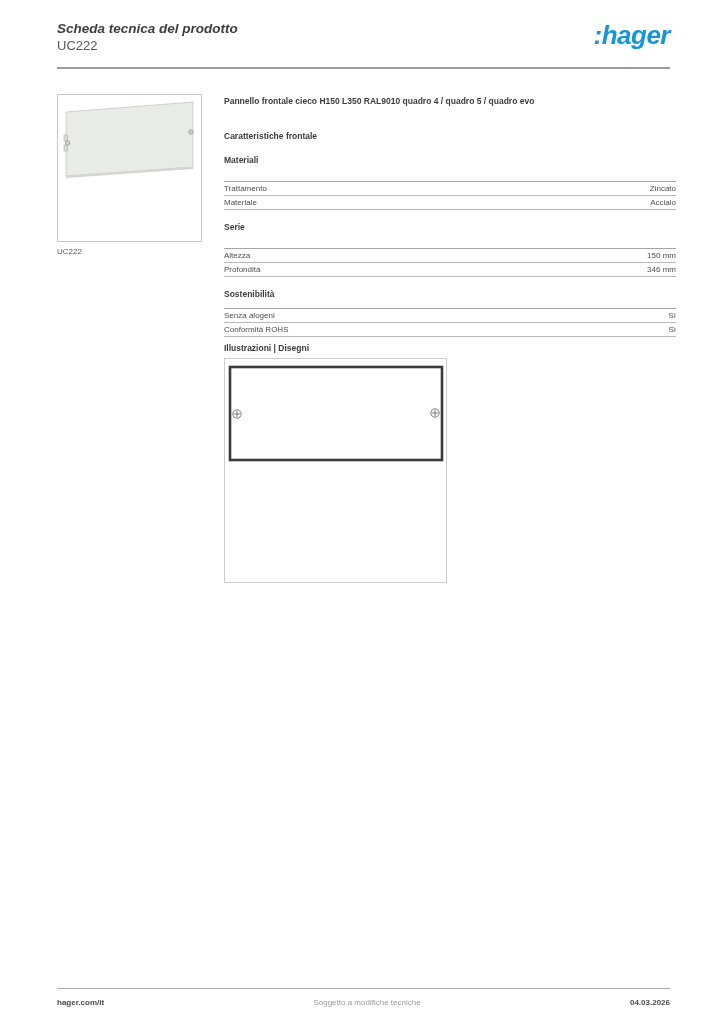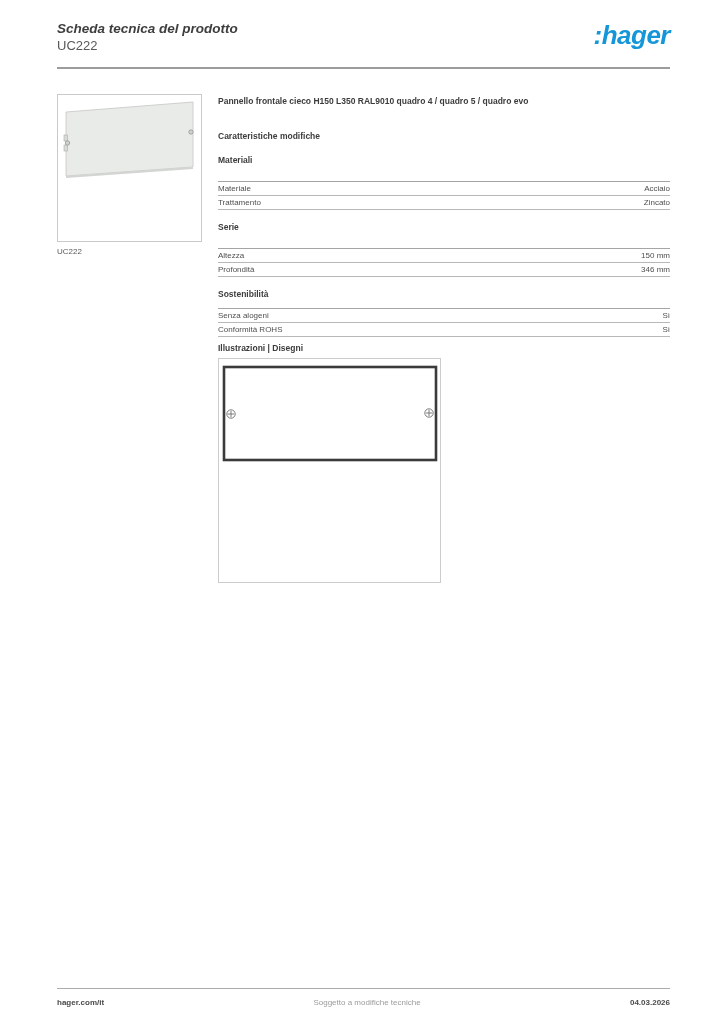--- a/index.html
+++ b/index.html
@@ -32,21 +32,21 @@
     position: absolute; left: 57px; top: 94px;
     width: 145px; height: 148px;
     border: 1px solid #c9c9c9; background: #ffffff;
   }
   .product-image-caption {
     position: absolute; left: 57px; top: 247px;
     font-size: 8px; color: #5a5a5a;
   }
 
   
-  .content-col { position: absolute; left: 218px; top: 96px; width: 452px; }
+  .content-col { position: absolute; left: 224px; top: 96px; width: 452px; }
   .product-name { font-size: 8.5px; font-weight: bold; color: #3c3c3c; line-height: 11px; }
   .section-heading {
     position: absolute; left: 0;
     font-size: 8.5px; font-weight: bold; color: #3c3c3c; line-height: 11px;
   }
   .heading-caratteristiche { top: 35px; }
   .heading-illustrazioni  { top: 247px; }
 
   
   .spec-tables { position: absolute; left: 0; top: 59px; width: 452px; }
@@ -108,32 +108,32 @@
 
     <circle cx="9.5" cy="48" r="2.2" fill="#cfd1ce" stroke="#8f918e" stroke-width="0.7"></circle>
     <circle cx="133" cy="37" r="2.2" fill="#cfd1ce" stroke="#8f918e" stroke-width="0.7"></circle>
   </svg>
 </div>
 <div class="product-image-caption">UC222</div>
 
 <div class="content-col">
   <div class="product-name">Pannello frontale cieco H150 L350 RAL9010 quadro 4 / quadro 5 / quadro evo</div>
 
-  <div class="section-heading heading-caratteristiche">Caratteristiche modifiche</div>
+  <div class="section-heading heading-caratteristiche">Caratteristiche frontale</div>
 
   <div class="spec-tables">
       <div class="spec-section">
         <div class="spec-section-title">Materiali</div>
         <div class="spec-row">
+          <span class="spec-label">Trattamento</span>
+          <span class="spec-value">Zincato</span>
+        </div>
+        <div class="spec-row">
           <span class="spec-label">Materiale</span>
           <span class="spec-value">Acciaio</span>
-        </div>
-        <div class="spec-row">
-          <span class="spec-label">Trattamento</span>
-          <span class="spec-value">Zincato</span>
         </div>
       </div>
       <div class="spec-section">
         <div class="spec-section-title">Serie</div>
         <div class="spec-row">
           <span class="spec-label">Altezza</span>
           <span class="spec-value">150 mm</span>
         </div>
         <div class="spec-row">
           <span class="spec-label">Profondità</span>

